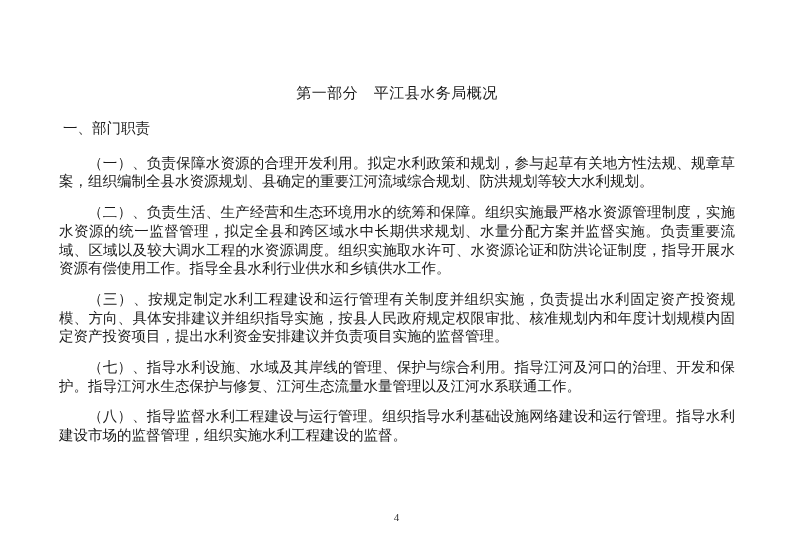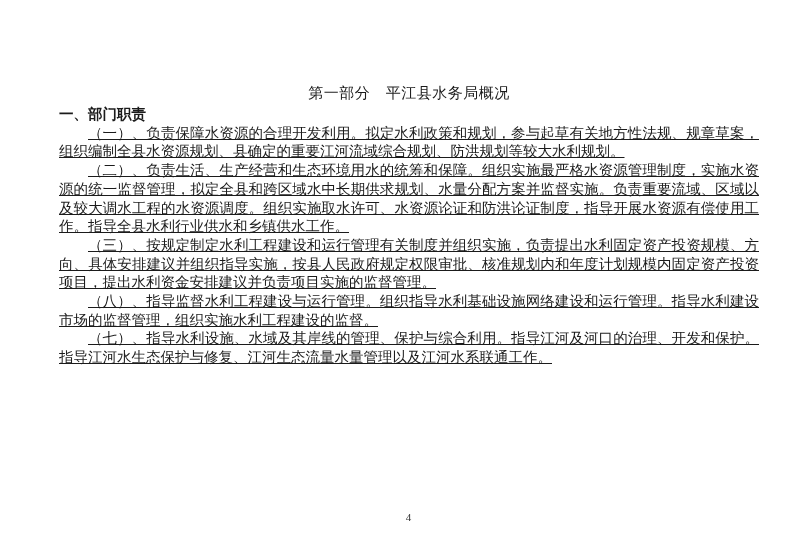--- a/index.html
+++ b/index.html
@@ -10,21 +10,21 @@
     width: 785px;
     height: 555px;
     background: #ffffff;
     overflow: hidden;
     position: relative;
     font-family: "Liberation Serif", "DejaVu Serif", serif;
     color: #1b1b1b;
   }
   .page {
     position: absolute;
-    left: 16px;
+    left: 4px;
     top: 0;
     width: 636px;
     height: 555px;
     background: #ffffff;
   }
   .content {
     position: absolute;
     left: 43px;
     top: 84px;
     width: 700px;
@@ -34,31 +34,30 @@
   .doc-title {
     font-size: 15px;
     font-weight: normal;
     text-align: center;
     margin: 0 0 2px 0;
     line-height: 19px;
     letter-spacing: 0.5px;
   }
   .section-heading {
     font-size: 14.5px;
-    font-weight: bold;
-    margin: 0;
+    font-weight: normal;
+    margin: 16px;
     line-height: 18.7px;
   }
   .par {
-    margin: 0;
+    margin: 12px;
     text-indent: 2em;
     text-align: justify;
     text-justify: inter-ideograph;
     word-break: break-all;
-    text-decoration: underline;
   }
   .page-number {
     position: absolute;
     left: 0;
     top: 511px;
     width: 785px;
     text-align: center;
     font-size: 11px;
     color: #333333;
   }
@@ -66,17 +65,17 @@
 </head>
 <body>
 
 <div class="page">
   <div class="content">
     <h1 class="doc-title">第一部分　平江县水务局概况</h1>
     <h2 class="section-heading">一、部门职责</h2>
     <p class="par">（一）、负责保障水资源的合理开发利用。拟定水利政策和规划，参与起草有关地方性法规、规章草案，组织编制全县水资源规划、县确定的重要江河流域综合规划、防洪规划等较大水利规划。</p>
     <p class="par">（二）、负责生活、生产经营和生态环境用水的统筹和保障。组织实施最严格水资源管理制度，实施水资源的统一监督管理，拟定全县和跨区域水中长期供求规划、水量分配方案并监督实施。负责重要流域、区域以及较大调水工程的水资源调度。组织实施取水许可、水资源论证和防洪论证制度，指导开展水资源有偿使用工作。指导全县水利行业供水和乡镇供水工作。</p>
     <p class="par">（三）、按规定制定水利工程建设和运行管理有关制度并组织实施，负责提出水利固定资产投资规模、方向、具体安排建议并组织指导实施，按县人民政府规定权限审批、核准规划内和年度计划规模内固定资产投资项目，提出水利资金安排建议并负责项目实施的监督管理。</p>
+    <p class="par">（七）、指导水利设施、水域及其岸线的管理、保护与综合利用。指导江河及河口的治理、开发和保护。指导江河水生态保护与修复、江河生态流量水量管理以及江河水系联通工作。</p>
     <p class="par">（八）、指导监督水利工程建设与运行管理。组织指导水利基础设施网络建设和运行管理。指导水利建设市场的监督管理，组织实施水利工程建设的监督。</p>
-    <p class="par">（七）、指导水利设施、水域及其岸线的管理、保护与综合利用。指导江河及河口的治理、开发和保护。指导江河水生态保护与修复、江河生态流量水量管理以及江河水系联通工作。</p>
   </div>
   <div class="page-number">4</div>
 </div>
 
 </body></html>

